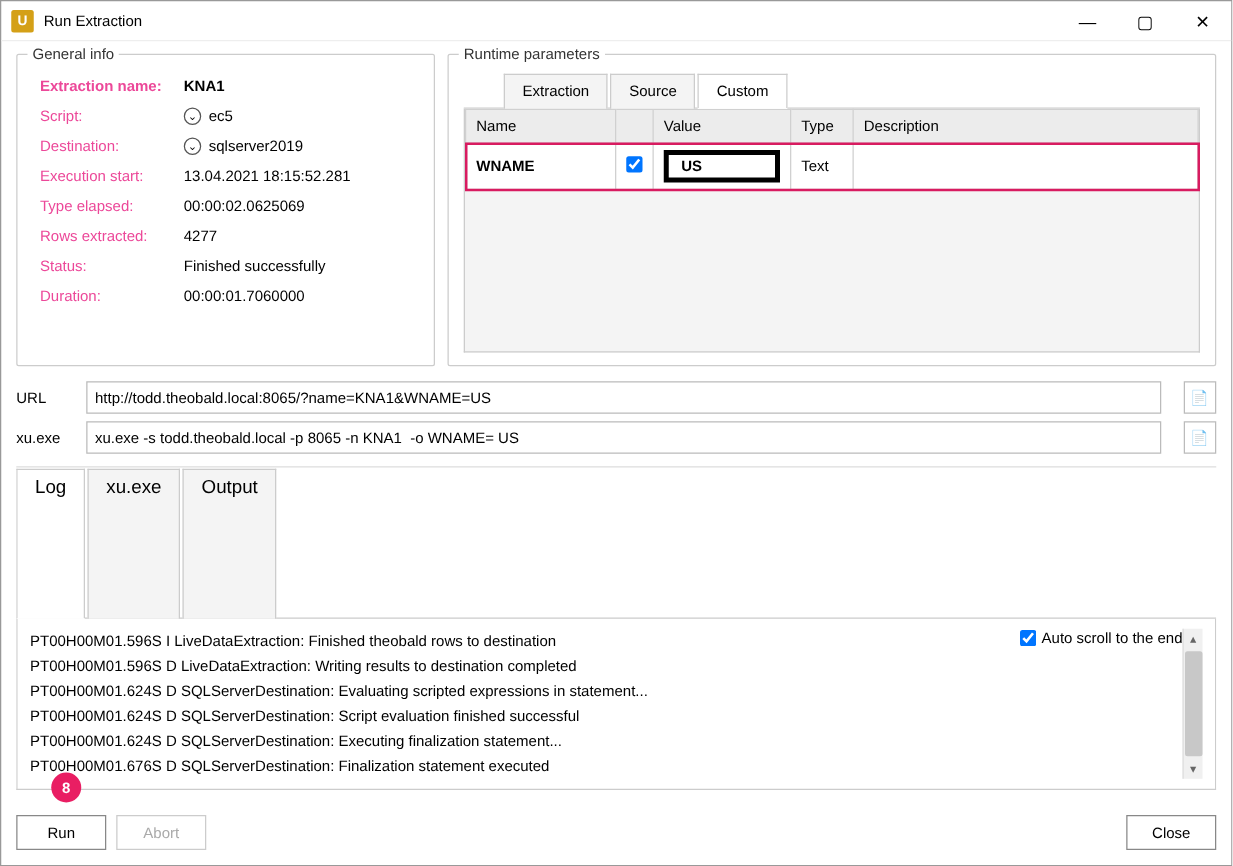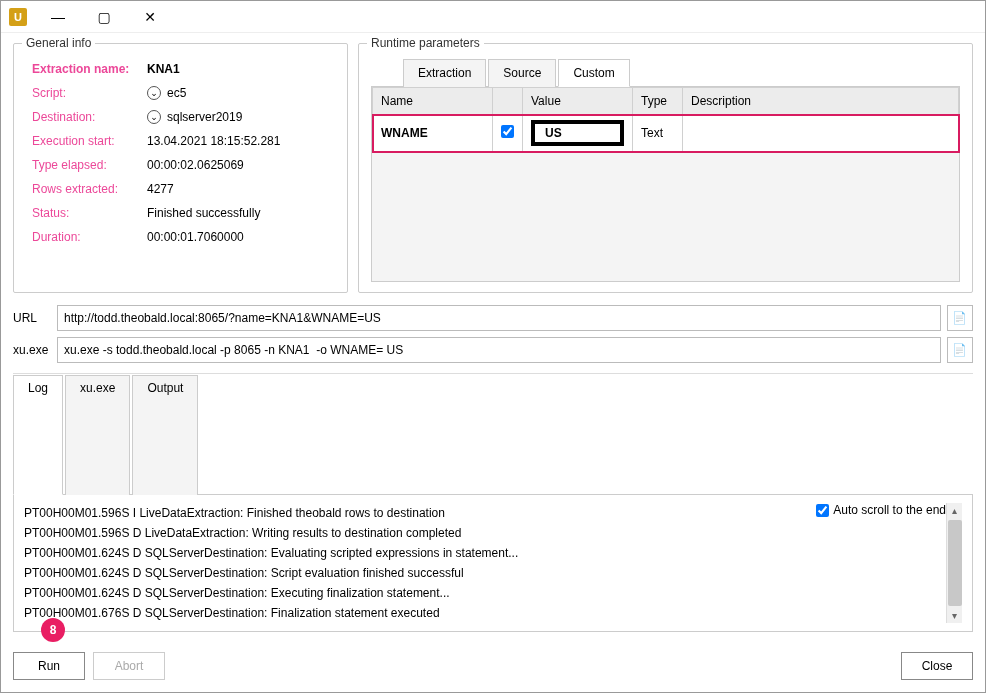--- a/index.html
+++ b/index.html
@@ -26,27 +26,27 @@
 .tab { padding: 6px 14px; border: 1px solid #ccc; border-bottom: none; background: #f4f4f4; margin-right: 2px; cursor: pointer; position: relative; top: 1px; font-size: 12px; }
 .tab.active { background: #fff; border-bottom: 1px solid #fff; }
 .param-table-wrap { border: 1px solid #ccc; border-top: none; height: 195px; background: #f4f4f4; }
 .param-table { width: 100%; border-collapse: collapse; }
 .param-table th { text-align: left; font-weight: normal; background: #ececec; border: 1px solid #d0d0d0; padding: 6px 8px; font-size: 12px; }
 .param-table td { background: #fff; border: 1px solid #d0d0d0; padding: 5px 8px; font-size: 12px; vertical-align: middle; }
 .param-table td.namecell { font-weight: 600; }
 .param-table input[type=text] { width: 100%; border: 4px solid #000000; padding: 2px 10px; font-size: 12px; font-weight: bold; }
 .param-row-highlight { outline: 2px solid #d81b60; outline-offset: -1px; }
 .url-rows { display: flex; flex-direction: column; gap: 6px; margin-top: 4px; }
-.url-row { display: flex; align-items: center; gap: 6px; }
+.url-row { display: flex; align-items: center; gap: 18px; }
 .url-row .lbl { width: 38px; }
 .url-row input { flex: 1; border: 1px solid #bbb; padding: 5px 6px; font-size: 12px; background: #fff; }
 .copy-btn { width: 26px; height: 26px; border: 1px solid #bbb; background: #fff; display: flex; align-items: center; justify-content: center; cursor: pointer; }
 .log-section { flex: 1; display: flex; flex-direction: column; border-top: 1px solid #ddd; margin-top: 2px; overflow: hidden; }
 .log-tabs { display: flex; border-bottom: 1px solid #ccc; flex: 1; }
-.log-tab { padding: 5px 14px; border: 1px solid #ccc; border-bottom: none; background: #f4f4f4; margin-right: 2px; cursor: pointer; position: relative; top: 1px; font-size: 12px; }
+.log-tab { padding: 5px 14px; border: 1px solid #ccc; border-bottom: none; background: #f4f4f4; margin-right: 2px; cursor: pointer; position: relative; top: 1px; font-size: 15px; }
 .log-tab.active { background: #fff; border-bottom: 1px solid #fff; }
 .log-body { flex: 1; border: 1px solid #ccc; border-top: none; padding: 8px 10px; overflow: hidden; position: relative; display: flex; }
 .log-lines { flex: 1; overflow: hidden; }
 .log-line { font-size: 12px; line-height: 20px; white-space: nowrap; }
 .log-side { width: 160px; display: flex; flex-direction: column; align-items: flex-end; }
 .autoscroll { display: flex; align-items: center; gap: 4px; font-size: 12px; }
 .scroll-track { width: 16px; background: #f0f0f0; border-left: 1px solid #ddd; display: flex; flex-direction: column; justify-content: space-between; align-items: center; }
 .scroll-arrow { font-size: 10px; color: #666; padding: 2px 0; }
 .scroll-thumb { width: 14px; flex: 1; background: #c8c8c8; margin: 2px 0; border-radius: 2px; }
 .footer { display: flex; padding: 10px 12px 12px 12px; gap: 8px; align-items: center; }
@@ -55,20 +55,21 @@
 .btn.disabled { color: #aaa; border-color: #ccc; cursor: default; }
 .badge8 { position: absolute; left: 40px; bottom: 50px; width: 24px; height: 24px; border-radius: 50%; background: #e91e63; color: #fff; display: flex; align-items: center; justify-content: center; font-size: 12px; font-weight: 600; z-index: 10; }
 </style>
 </head>
 <body>
 
 <div class="window">
 
   <div class="titlebar">
     <div class="app-icon">U</div>
+    <div class="title">Run Extraction</div>
     <div class="win-btns">
       <div class="win-btn">—</div>
       <div class="win-btn">▢</div>
       <div class="win-btn">✕</div>
     </div>
   </div>
 
   <div class="content">
 
     <div class="top-row">

